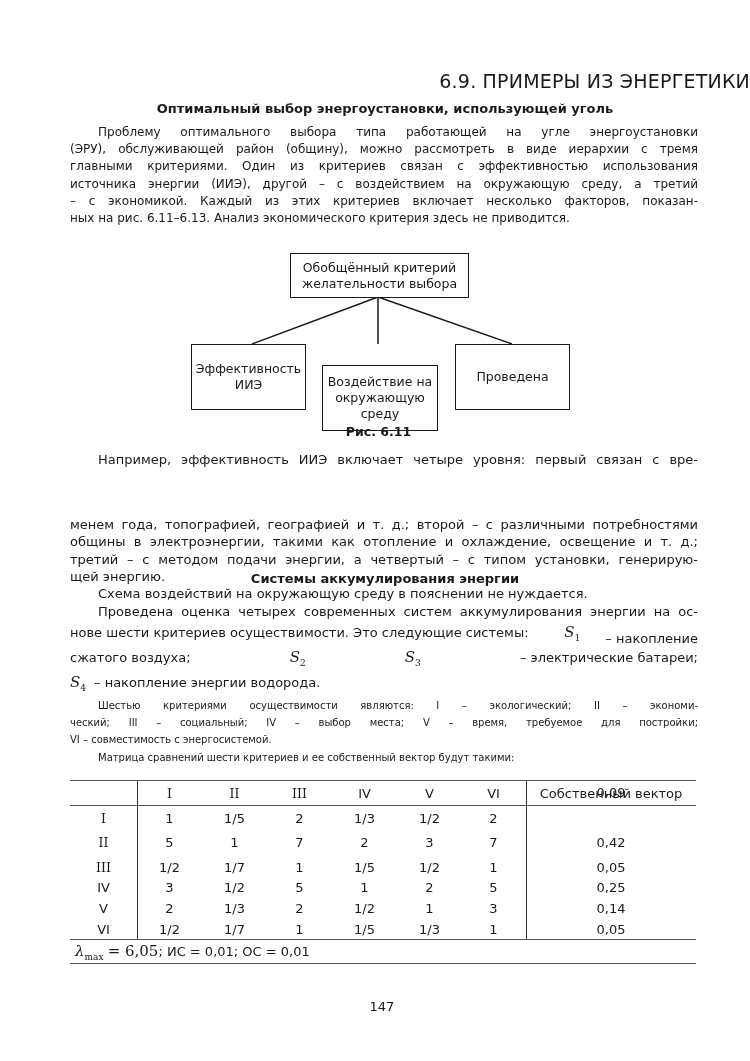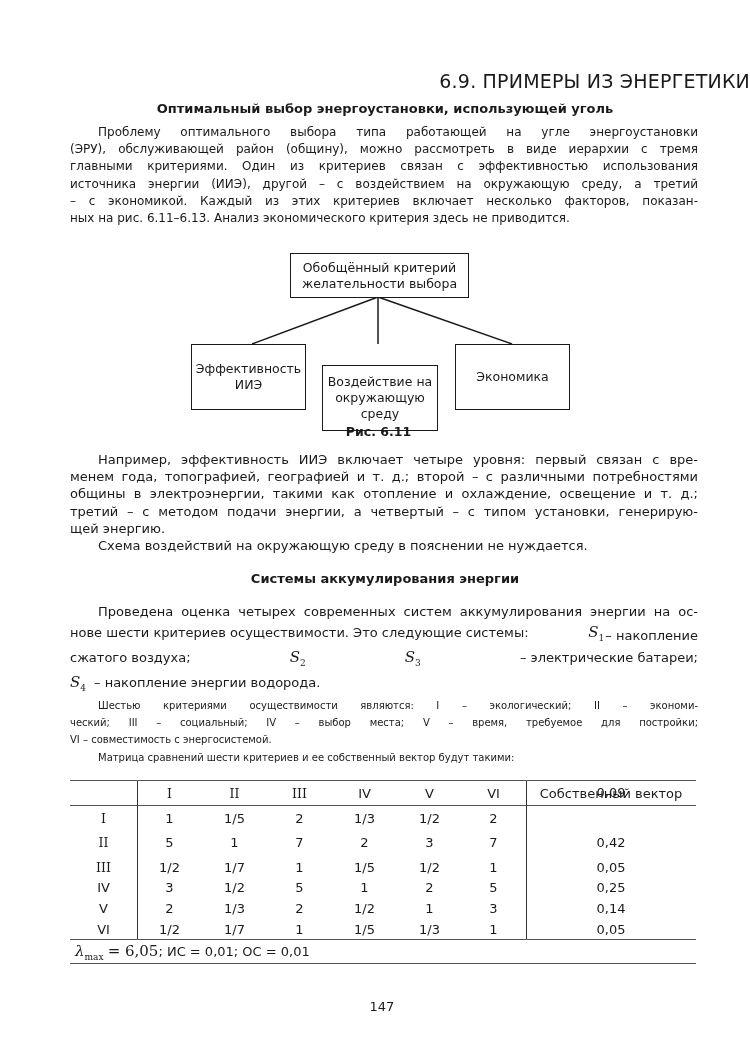--- a/index.html
+++ b/index.html
@@ -76,41 +76,41 @@
 
 <div class="abs box" style="left:322px; top:344px; width:116px; height:66px;margin-top:21px;">
   <div>
     <div>Воздействие на</div>
     <div>окружающую</div>
     <div>среду</div>
   </div>
 </div>
 
 <div class="abs box" style="left:455px; top:344px; width:115px; height:66px;">
-  <div>Экономика</div>
+  <div>Проведена</div>
 </div>
 
 <div class="abs fig-caption">Рис. 6.11</div>
 
 <div class="abs" style="left:70px; top:451px; width:628px; font-size:13px; line-height:17.2px;">
   <div style="text-indent:28px; text-align:justify; text-align-last:justify;">Например, эффективность ИИЭ включает четыре уровня: первый связан с вре-</div>
-  <div style="text-align:justify; text-align-last:justify;">менем года, топографией, географией и т. д.; второй – с различными потребностями</div>
+  <div style="text-align:justify; text-align-last:justify;margin-top:48px;">менем года, топографией, географией и т. д.; второй – с различными потребностями</div>
   <div style="text-align:justify; text-align-last:justify;">общины в электроэнергии, такими как отопление и охлаждение, освещение и т. д.;</div>
   <div style="text-align:justify; text-align-last:justify;">третий – с методом подачи энергии, а четвертый – с типом установки, генерирую-</div>
   <div>щей энергию.</div>
   <div style="text-indent:28px;">Схема воздействий на окружающую среду в пояснении не нуждается.</div>
 </div>
 
 <div class="abs section-title">Системы аккумулирования энергии</div>
 
 <div class="abs" style="left:70px; top:603px; width:628px; font-size:13px;">
   <div style="text-indent:28px; text-align:justify; text-align-last:justify; line-height:17px;">Проведена оценка четырех современных систем аккумулирования энергии на ос-</div>
   <div style="display:flex; justify-content:space-between; align-items:baseline; height:25px; line-height:25px;">
     <span>нове шести критериев осуществимости. Это следующие системы:</span>
-    <span style="display:flex; align-items:center; gap:1px;">
+    <span style="display:flex; align-items:flex-end; gap:25px;">
       <span class="math"><span>S</span><sub>1</sub></span>
       <span>– накопление</span>
     </span>
   </div>
   <div style="display:flex; justify-content:space-between; align-items:baseline; height:25px; line-height:25px;">
     <span>сжатого воздуха;</span>
     <span class="math"><span>S</span><sub>2</sub></span>
     <span class="math"><span>S</span><sub>3</sub></span>
     <span>– электрические батареи;</span>
   </div>

